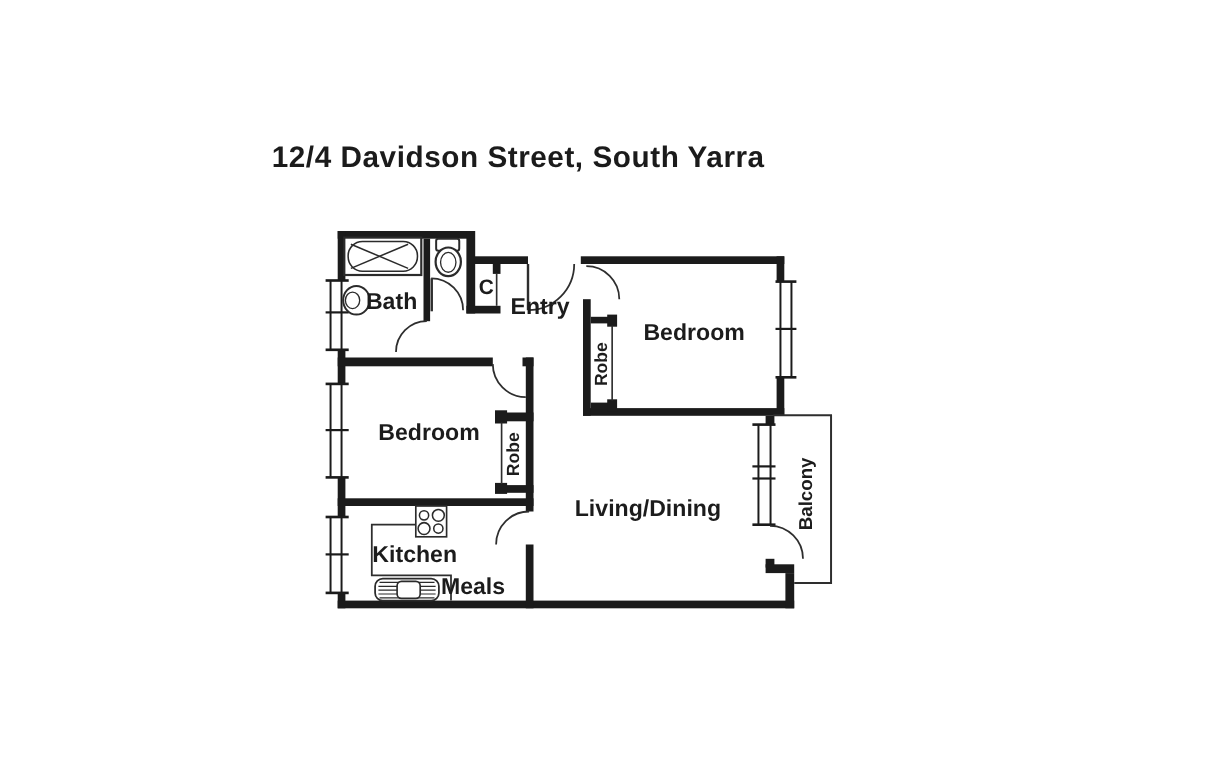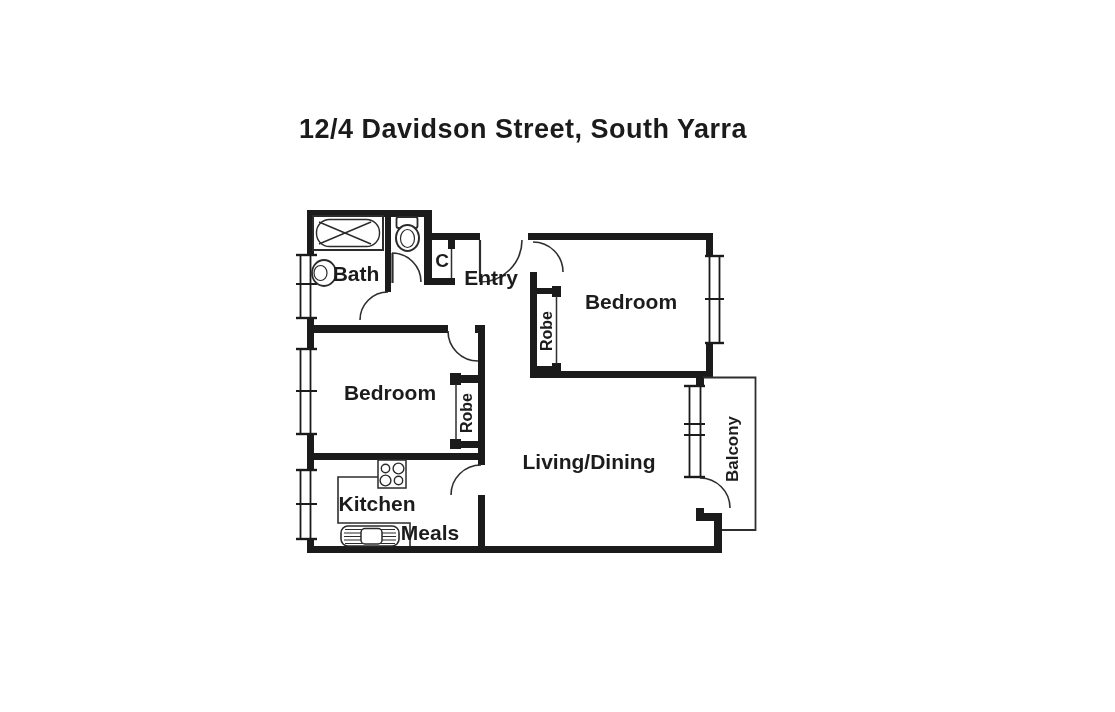--- a/index.html
+++ b/index.html
@@ -1,22 +1,22 @@
 <!DOCTYPE html>
 <html><head>
 <meta charset="utf-8">
 <style>
   html,body{margin:0;padding:0;background:#ffffff;}
   #stage{
     position:relative;width:1115px;height:712px;background:#ffffff;overflow:hidden;
     font-family:"Liberation Sans", sans-serif;
   }
   #plan-title{
-    position:absolute;left:229px;top:110px;width:580px;text-align:center;
-    font-size:27px;font-weight:bold;color:#1b1b1b;letter-spacing:.5px;margin:4px;
+    position:absolute;left:229px;top:110px;width:580px;text-align:left;
+    font-size:27px;font-weight:bold;color:#1b1b1b;letter-spacing:.5px;margin:18px;
   }
   svg text{
     font-family:"Liberation Sans", sans-serif;
     font-weight:bold;fill:#1c1c1c;
   }
   .room-label{font-size:21px;}
   .small-label{font-size:19px;}
   .robe-label{font-size:16px;}
   .balcony-label{font-size:17px;}
 </style>

